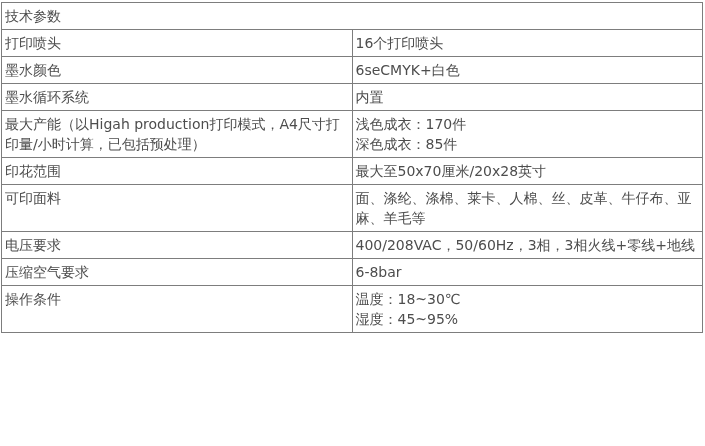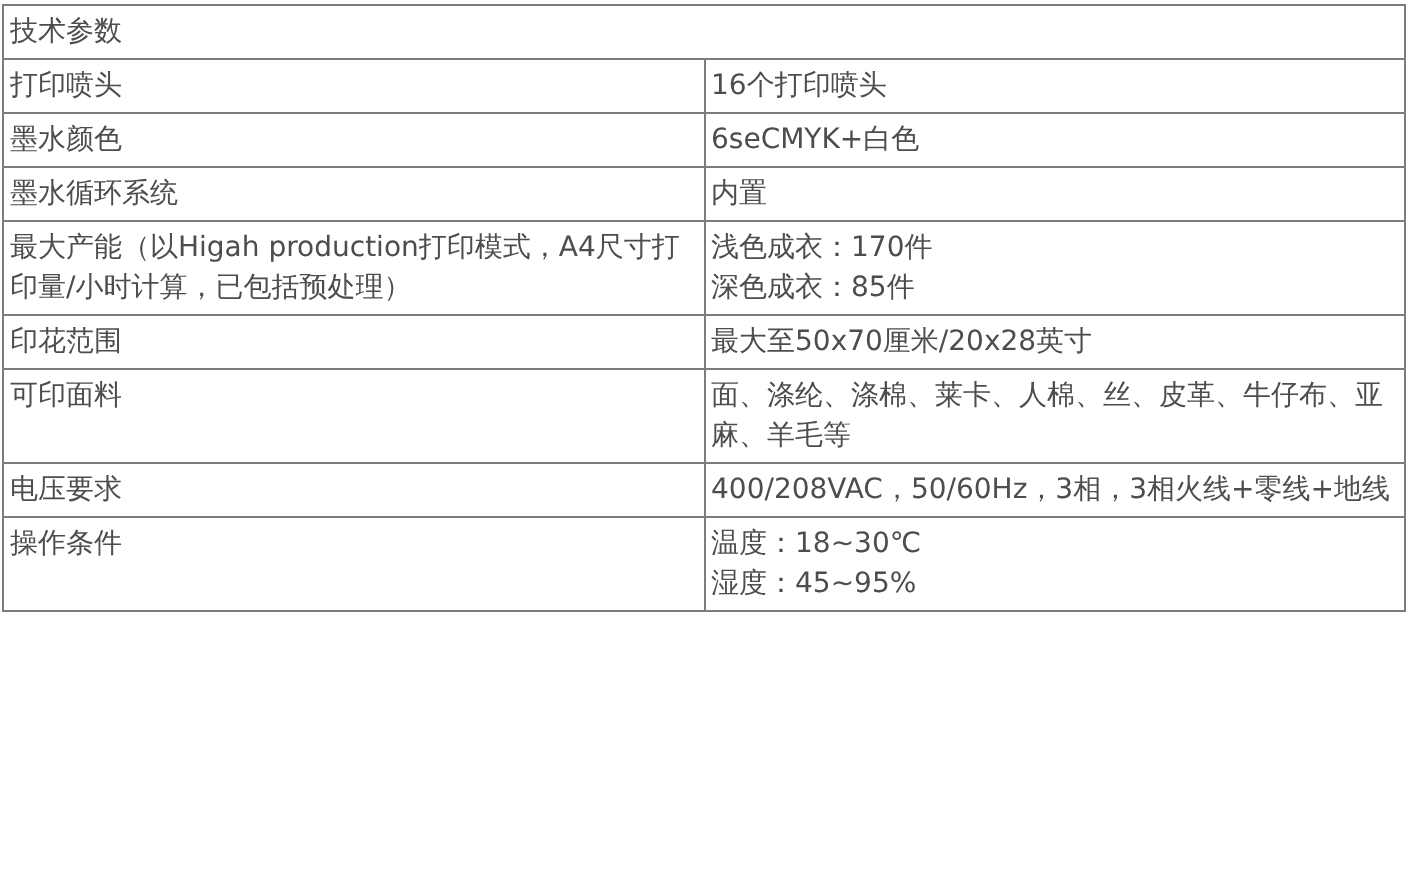--- a/index.html
+++ b/index.html
@@ -76,18 +76,22 @@
       </tr>
       <tr>
         <td class="label-cell">可印面料</td>
         <td class="value-cell">面、涤纶、涤棉、莱卡、人棉、丝、皮革、牛仔布、亚麻、羊毛等</td>
       </tr>
       <tr>
         <td class="label-cell">电压要求</td>
         <td class="value-cell">400/208VAC，50/60Hz，3相，3相火线+零线+地线</td>
       </tr>
       <tr>
+        <td class="label-cell">压缩空气要求</td>
+        <td class="value-cell">6-8bar</td>
+      </tr>
+      <tr>
         <td class="label-cell">操作条件</td>
         <td class="value-cell">温度：18~30℃
 湿度：45~95%</td>
       </tr>
     </tbody>
 </table>
 
 </body></html>

